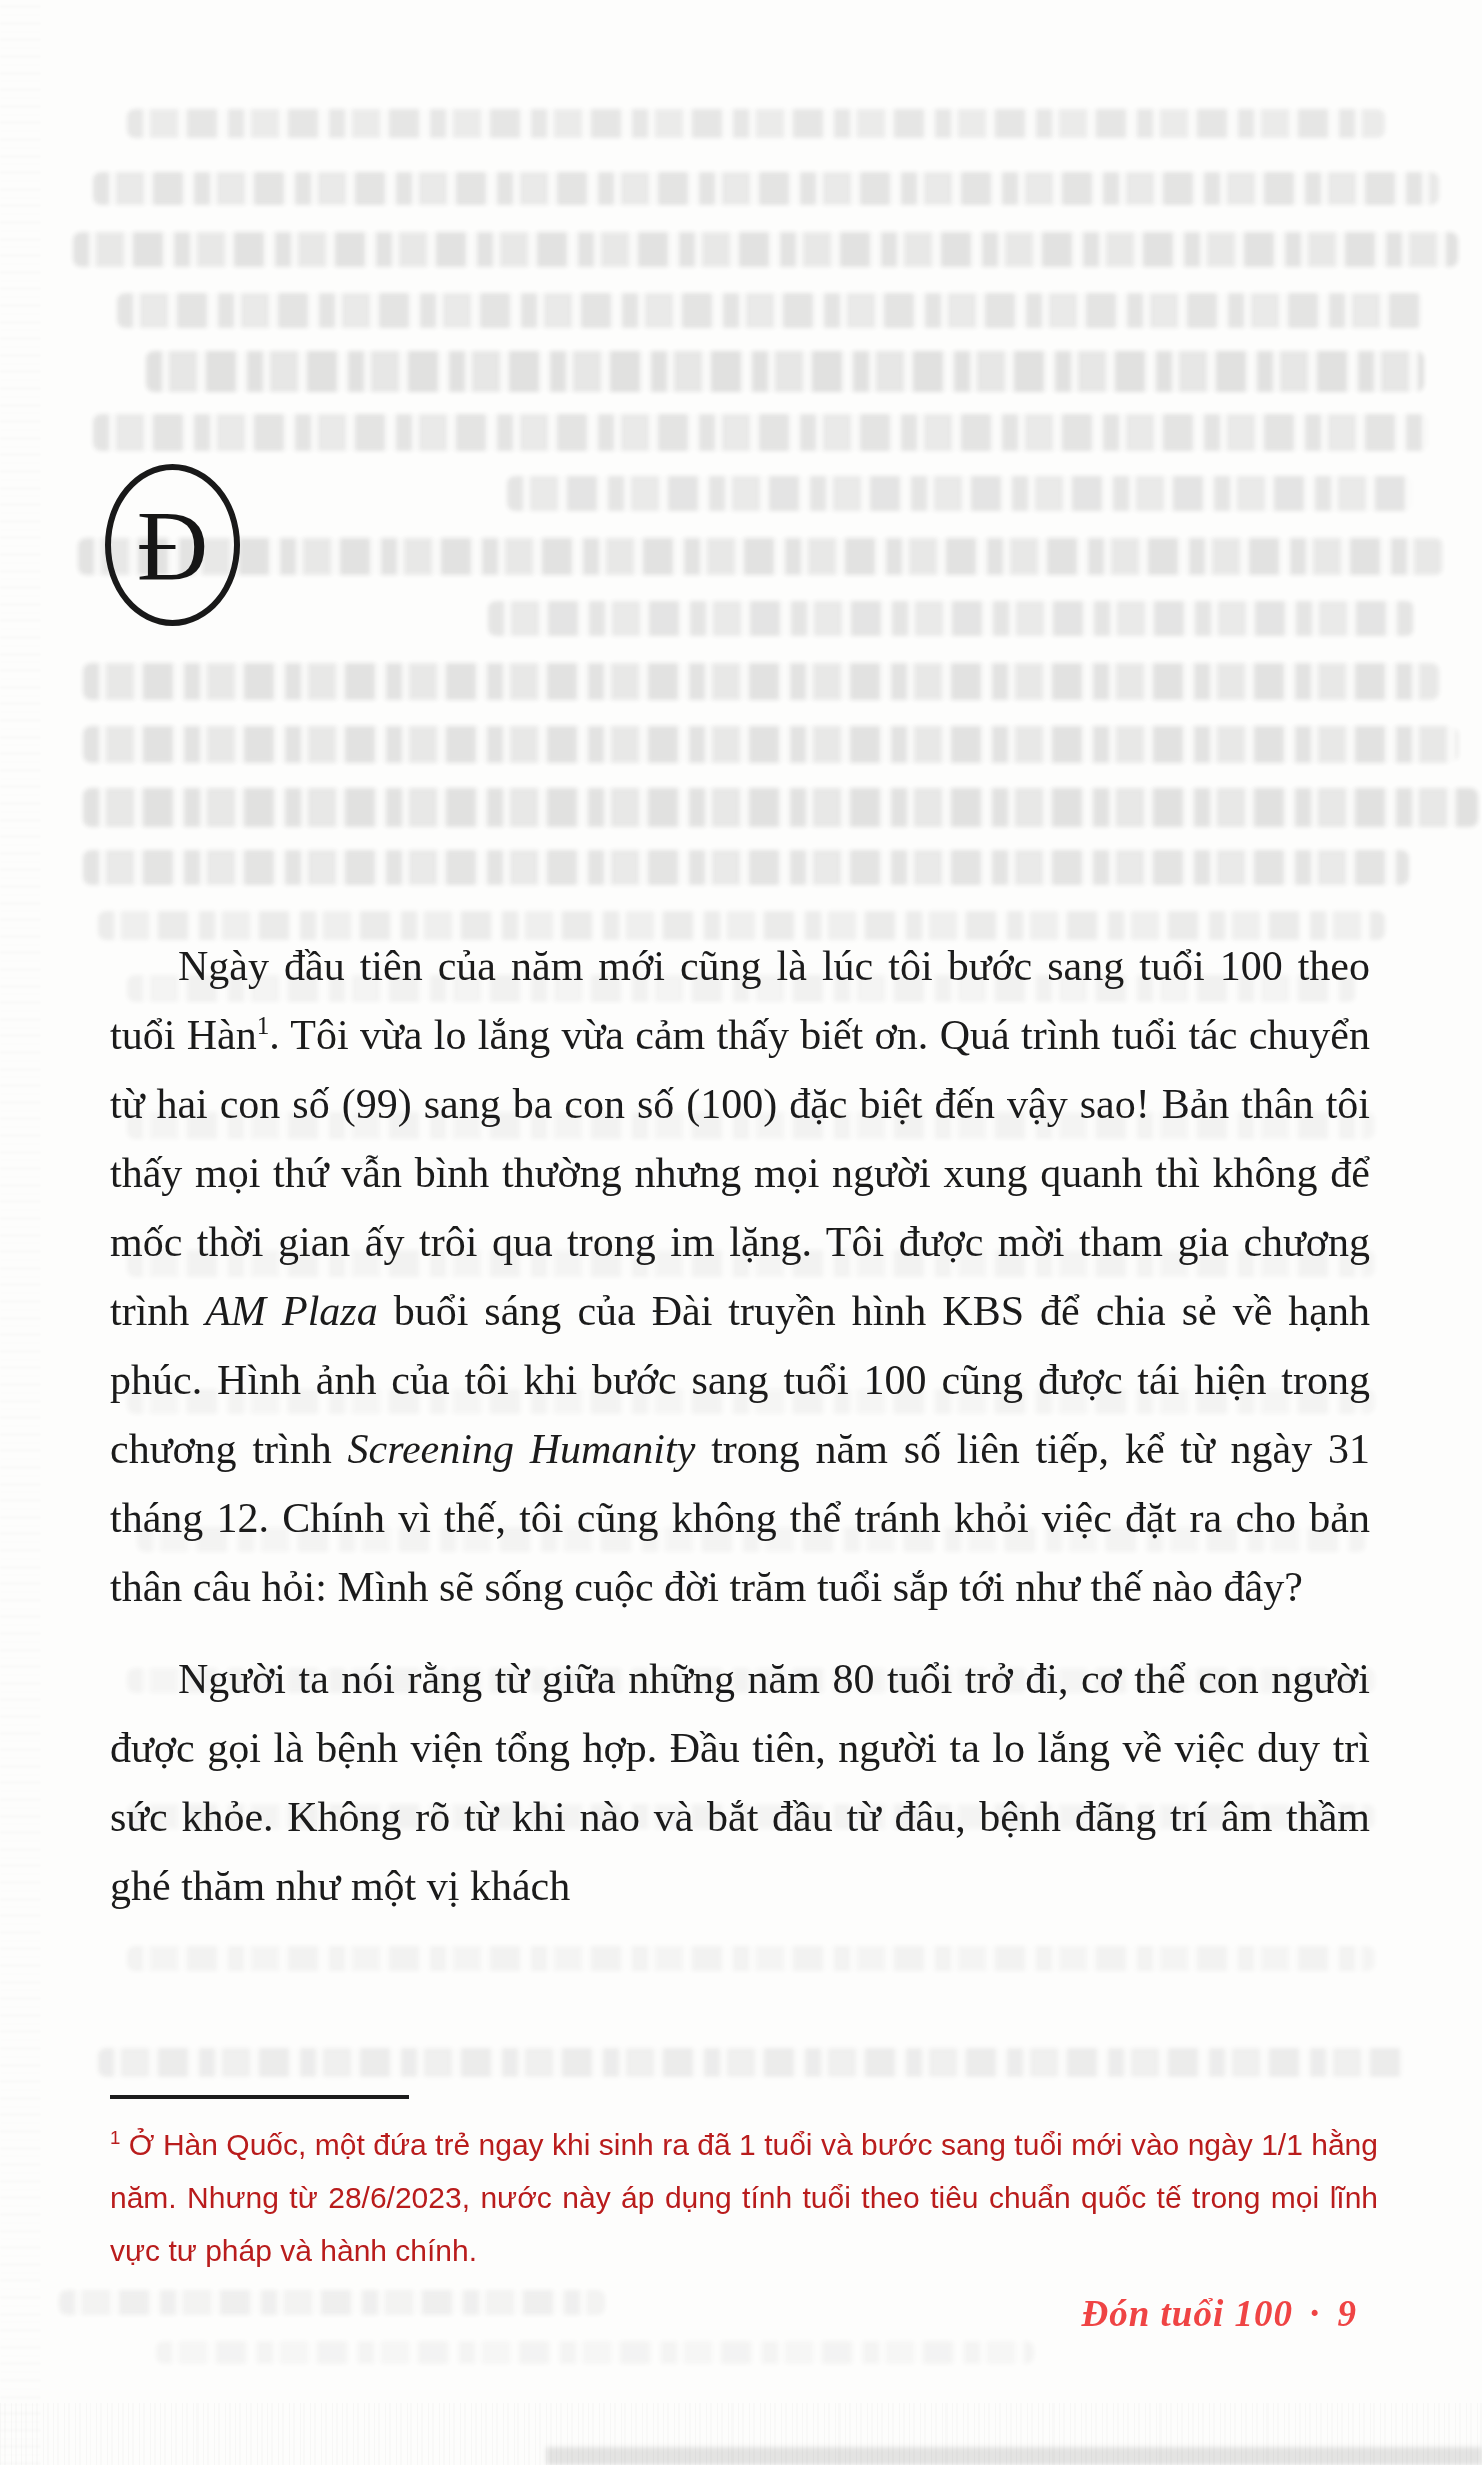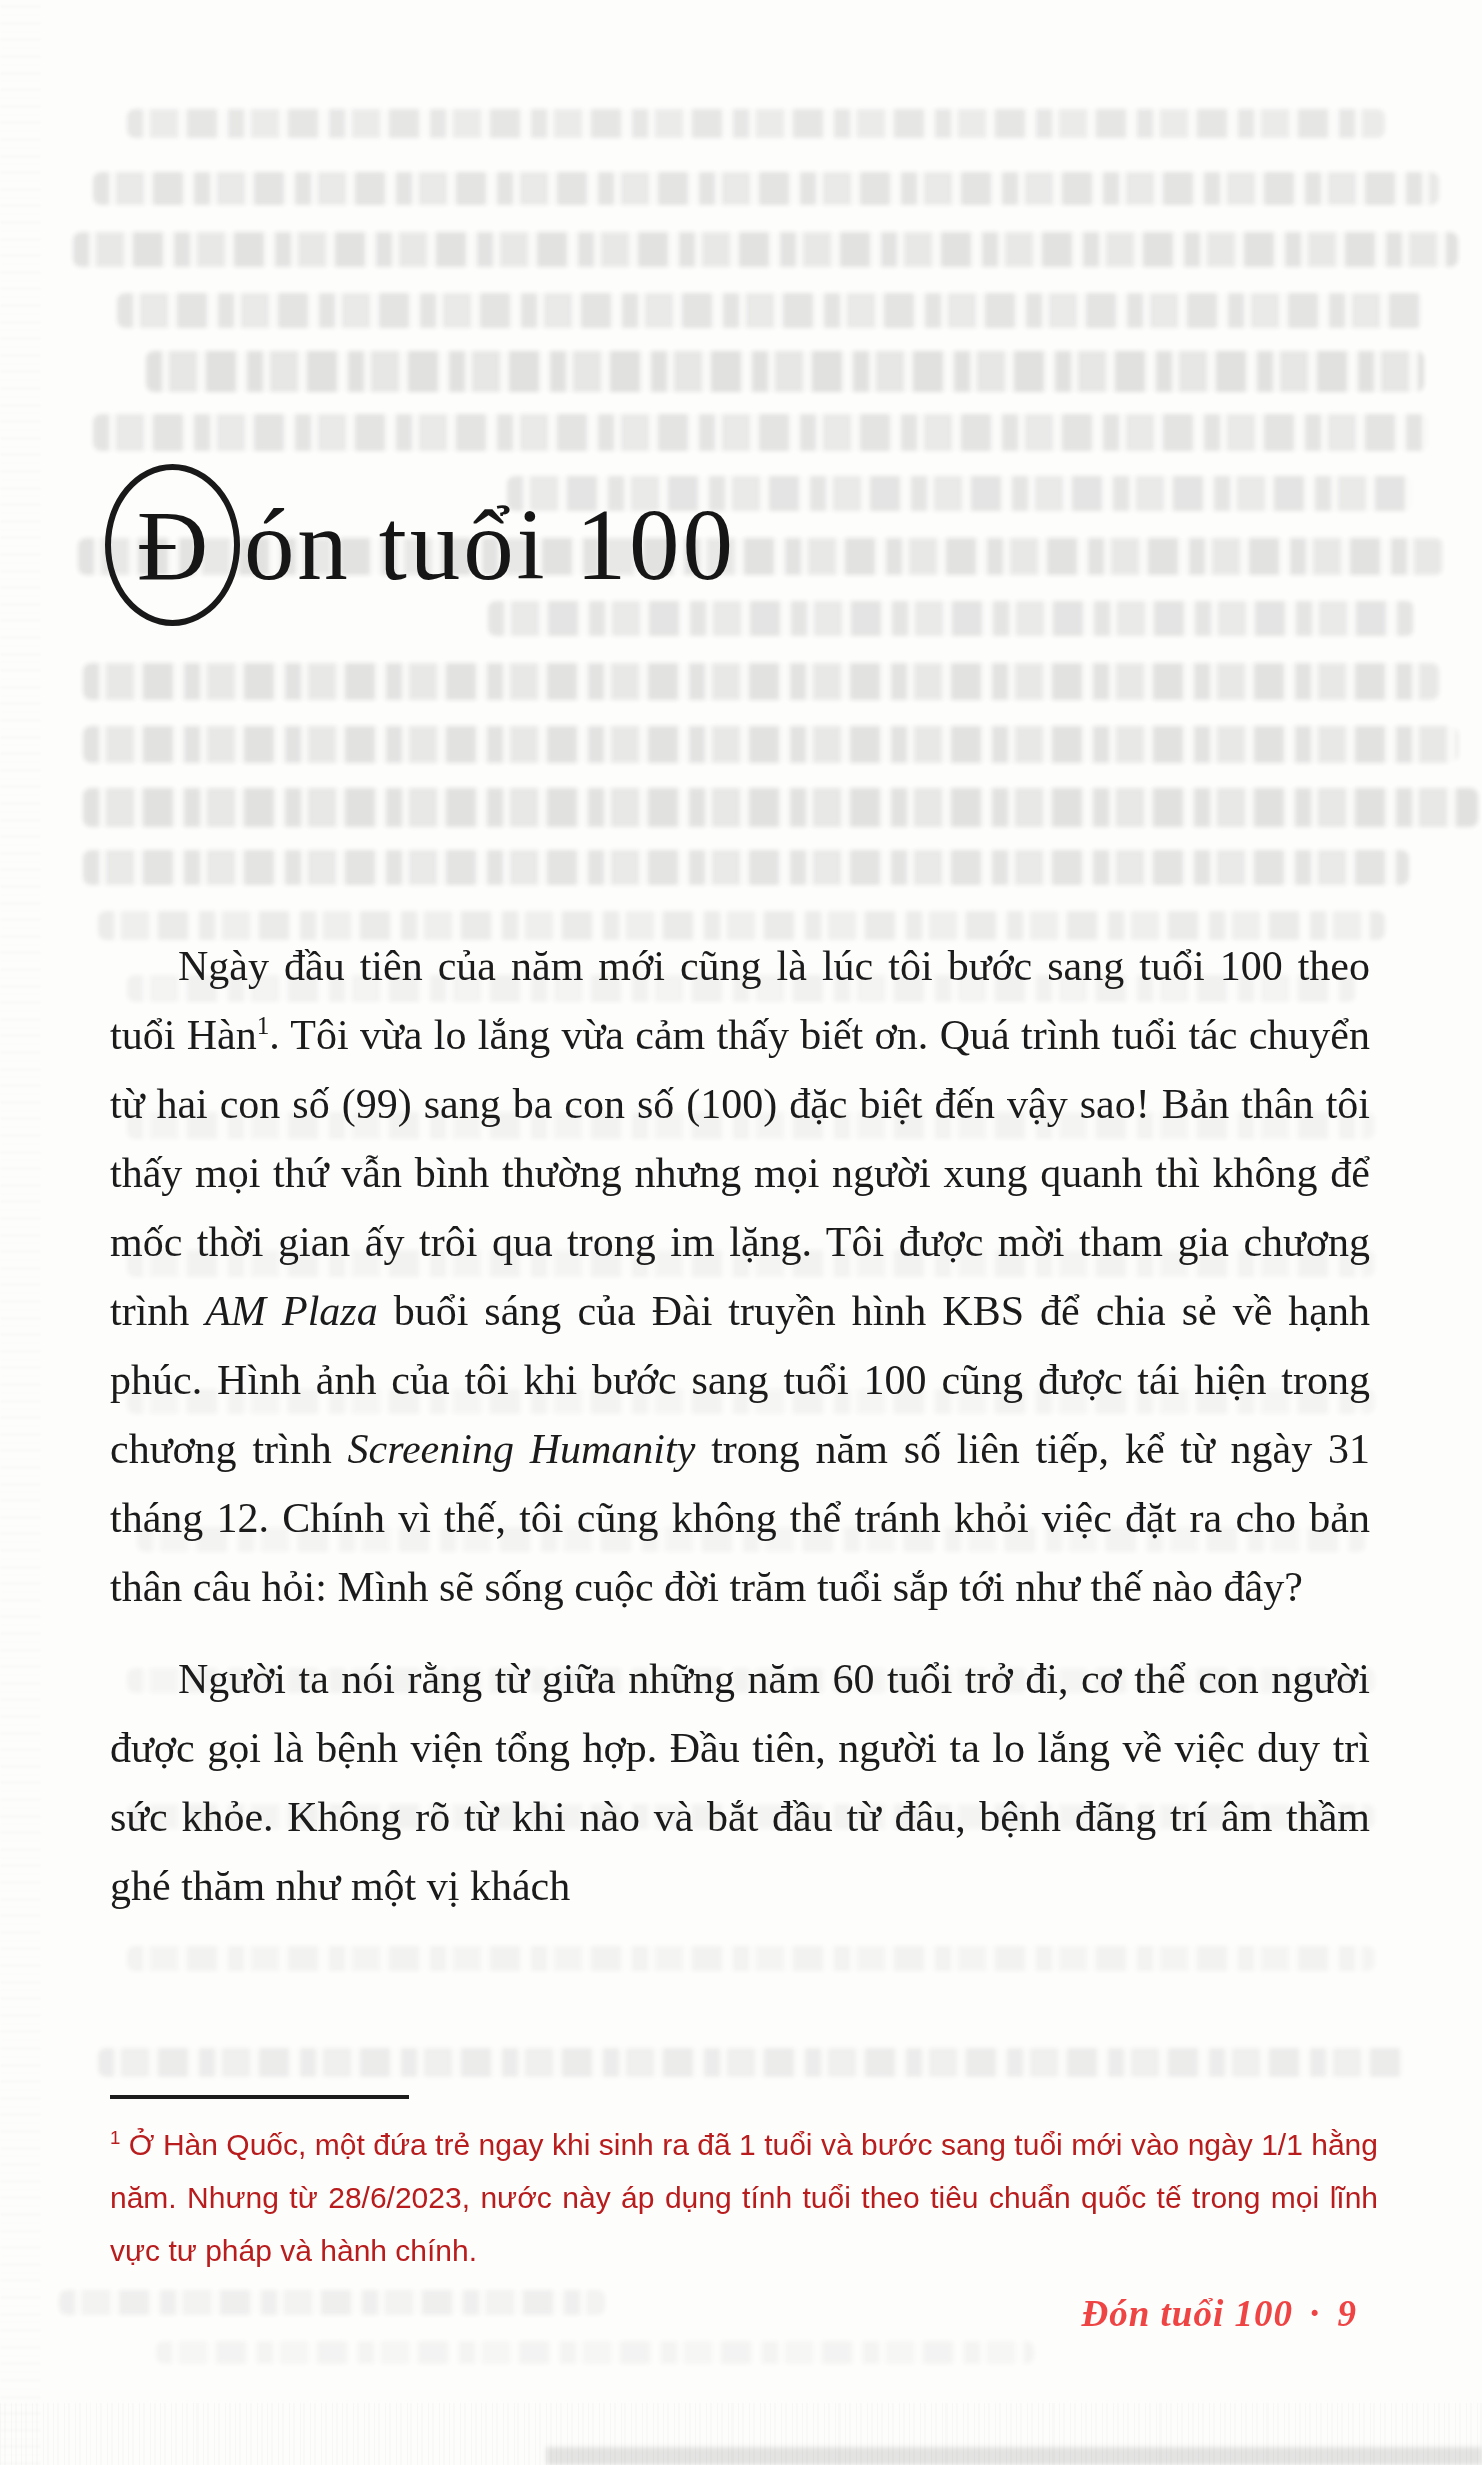--- a/index.html
+++ b/index.html
@@ -124,26 +124,25 @@
       <div class="bleed" style="top: 1946px; left: 127px; width: 1248px; height: 25px; opacity: 0.33;"></div>
       <div class="bleed" style="top: 2048px; left: 98px; width: 1307px; height: 29px; opacity: 0.52;"></div>
       <div class="bleed" style="top: 2290px; left: 59px; width: 546px; height: 25px; opacity: 0.42;"></div>
       <div class="bleed" style="top: 2341px; left: 156px; width: 878px; height: 23.4px; opacity: 0.28;"></div>
     </div>
 
   <h1 class="chapter-title">
     <span class="initial-circle">
         <span>Đ</span>
       </span>
-    <span class="title-rest">ón tuổi 100</span>
   </h1>
 
   <div class="body-text" id="body-text">
       <p><span>Ngày đầu tiên của năm mới cũng là lúc tôi bước sang tuổi 100 theo tuổi Hàn</span><sup class="fn-ref">1</sup><span>. Tôi vừa lo lắng vừa cảm thấy biết ơn. Quá trình tuổi tác chuyển từ hai con số (99) sang ba con số (100) đặc biệt đến vậy sao! Bản thân tôi thấy mọi thứ vẫn bình thường nhưng mọi người xung quanh thì không để mốc thời gian ấy trôi qua trong im lặng. Tôi được mời tham gia chương trình </span><span class="it">AM Plaza</span><span> buổi sáng của Đài truyền hình KBS để chia sẻ về hạnh phúc. Hình ảnh của tôi khi bước sang tuổi 100 cũng được tái hiện trong chương trình </span><span class="it">Screening Humanity</span><span> trong năm số liên tiếp, kể từ ngày 31 tháng 12. Chính vì thế, tôi cũng không thể tránh khỏi việc đặt ra cho bản thân câu hỏi: Mình sẽ sống cuộc đời trăm tuổi sắp tới như thế nào đây?</span></p>
-      <p><span>Người ta nói rằng từ giữa những năm 60 tuổi trở đi, cơ thể con người được gọi là bệnh viện tổng hợp. Đầu tiên, người ta lo lắng về việc duy trì sức khỏe. Không rõ từ khi nào và bắt đầu từ đâu, bệnh đãng trí âm thầm ghé thăm như một vị khách</span></p>
+      <p><span>Người ta nói rằng từ giữa những năm 80 tuổi trở đi, cơ thể con người được gọi là bệnh viện tổng hợp. Đầu tiên, người ta lo lắng về việc duy trì sức khỏe. Không rõ từ khi nào và bắt đầu từ đâu, bệnh đãng trí âm thầm ghé thăm như một vị khách</span></p>
     </div>
 
   <hr class="footnote-rule">
 
   <div class="footnote" id="footnote"><sup class="fn-ref">1</sup><span> Ở Hàn Quốc, một đứa trẻ ngay khi sinh ra đã 1 tuổi và bước sang tuổi mới vào ngày 1/1 hằng năm. Nhưng từ 28/6/2023, nước này áp dụng tính tuổi theo tiêu chuẩn quốc tế trong mọi lĩnh vực tư pháp và hành chính.</span></div>
 
   <div class="page-footer">
     <span>Đón tuổi 100</span><span class="dot">·</span><span>9</span>
   </div>
 

